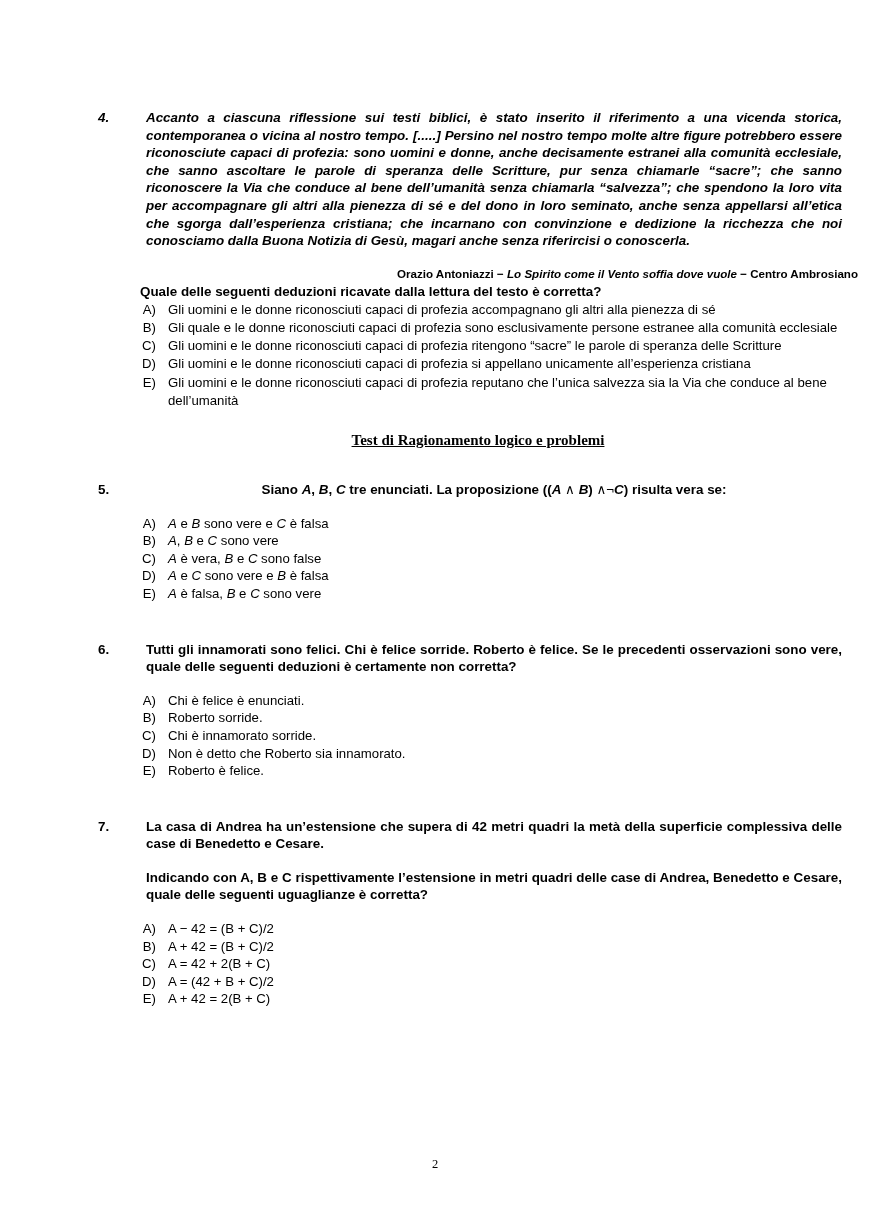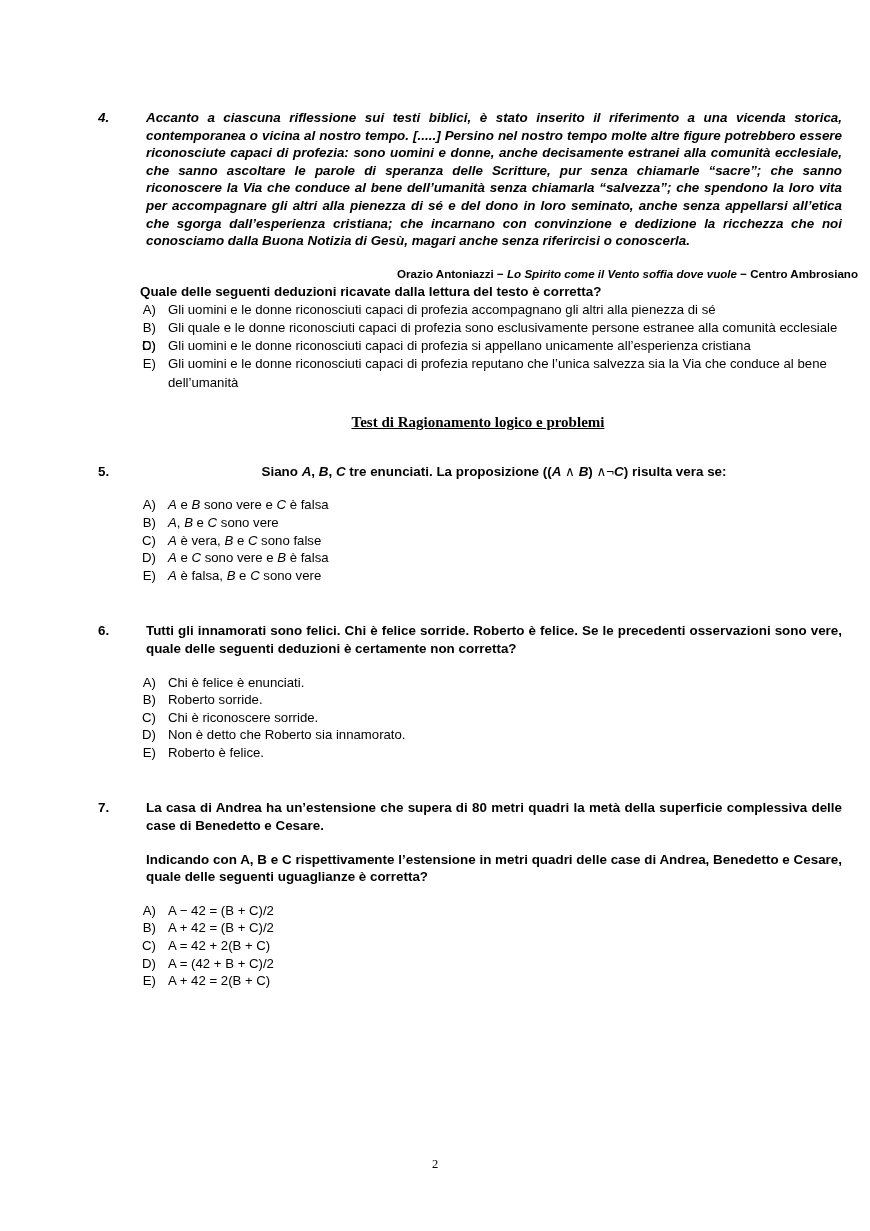--- a/index.html
+++ b/index.html
@@ -131,21 +131,21 @@
 
     <div class="qblock">
       <div class="qnum ital">4.</div>
       <div class="qbody">
         <p class="stem italic">Accanto a ciascuna riflessione sui testi biblici, è stato inserito il riferimento a una vicenda storica, contemporanea o vicina al nostro tempo. [.....] Persino nel nostro tempo molte altre figure potrebbero essere riconosciute capaci di profezia: sono uomini e donne, anche decisamente estranei alla comunità ecclesiale, che sanno ascoltare le parole di speranza delle Scritture, pur senza chiamarle “sacre”; che sanno riconoscere la Via che conduce al bene dell’umanità senza chiamarla “salvezza”; che spendono la loro vita per accompagnare gli altri alla pienezza di sé e del dono in loro seminato, anche senza appellarsi all’etica che sgorga dall’esperienza cristiana; che incarnano con convinzione e dedizione la ricchezza che noi conosciamo dalla Buona Notizia di Gesù, magari anche senza riferircisi o conoscerla.</p>
         <p class="attrib"><span>Orazio Antoniazzi</span><span> − </span><i>Lo Spirito come il Vento soffia dove vuole</i><span> − </span><span>Centro Ambrosiano</span></p>
         <p class="prompt">Quale delle seguenti deduzioni ricavate dalla lettura del testo è corretta?</p>
         <ol class="opts opts-indent-a">
           <li><span class="olet">A)</span><span>Gli uomini e le donne riconosciuti capaci di profezia accompagnano gli altri alla pienezza di sé</span></li>
           <li><span class="olet">B)</span><span>Gli quale e le donne riconosciuti capaci di profezia sono esclusivamente persone estranee alla comunità ecclesiale</span></li>
-          <li><span class="olet">C)</span></li>
+          <li><span class="olet">C)</span><span>Gli uomini e le donne riconosciuti capaci di profezia ritengono “sacre” le parole di speranza delle Scritture</span></li>
           <li><span class="olet">D)</span><span>Gli uomini e le donne riconosciuti capaci di profezia si appellano unicamente all’esperienza cristiana</span></li>
           <li><span class="olet">E)</span><span>Gli uomini e le donne riconosciuti capaci di profezia reputano che l’unica salvezza sia  la Via che conduce al bene dell’umanità</span></li>
         </ol>
       </div>
     </div>
 
     <div class="spacer-lg"></div>
 
     <p class="section-title">Test di Ragionamento logico e problemi</p>
 
@@ -167,33 +167,33 @@
 
     <div class="spacer-lg"></div>
 
     <div class="qblock">
       <div class="qnum">6.</div>
       <div class="qbody">
         <p class="stem">Tutti gli innamorati sono felici. Chi è felice sorride. Roberto è felice. Se le precedenti osservazioni sono vere, quale delle seguenti deduzioni è certamente non corretta?</p>
         <ol class="opts opts-indent-c tight">
           <li><span class="olet">A)</span><span>Chi è felice è enunciati.</span></li>
           <li><span class="olet">B)</span><span>Roberto sorride.</span></li>
-          <li><span class="olet">C)</span><span>Chi è riconoscere sorride.</span></li>
+          <li><span class="olet">C)</span><span>Chi è innamorato sorride.</span></li>
           <li><span class="olet">D)</span><span>Non è detto che Roberto sia innamorato.</span></li>
           <li><span class="olet">E)</span><span>Roberto è felice.</span></li>
         </ol>
       </div>
     </div>
 
     <div class="spacer-lg"></div>
 
     <div class="qblock">
       <div class="qnum">7.</div>
       <div class="qbody">
-        <p class="stem">La casa di Andrea ha un’estensione che supera di 80 metri quadri la metà della superficie complessiva delle case di Benedetto e Cesare.</p>
+        <p class="stem">La casa di Andrea ha un’estensione che supera di 42 metri quadri la metà della superficie complessiva delle case di Benedetto e Cesare.</p>
         <p class="stem">Indicando con A, B e C rispettivamente l’estensione in metri quadri delle case di Andrea, Benedetto e Cesare, quale delle seguenti uguaglianze è corretta?</p>
         <ol class="opts opts-indent-c tight">
           <li><span class="olet">A)</span><span>A − 42 = (B + C)/2</span></li>
           <li><span class="olet">B)</span><span>A + 42 = (B + C)/2</span></li>
           <li><span class="olet">C)</span><span>A = 42 + 2(B + C)</span></li>
           <li><span class="olet">D)</span><span>A = (42 + B + C)/2</span></li>
           <li><span class="olet">E)</span><span>A + 42 = 2(B + C)</span></li>
         </ol>
       </div>
     </div>

